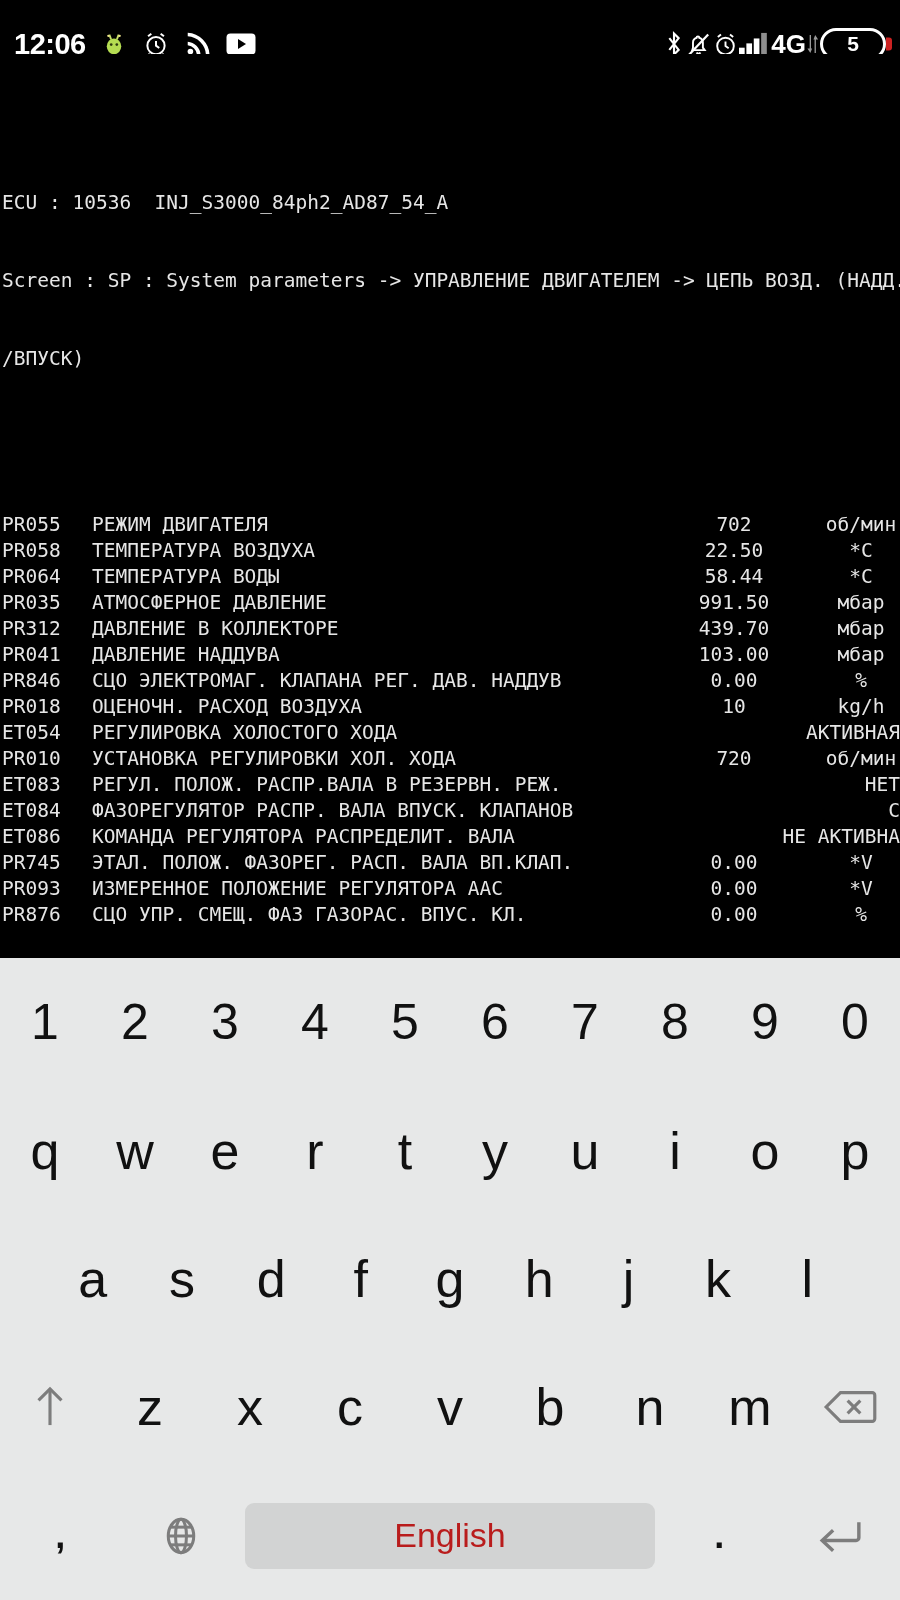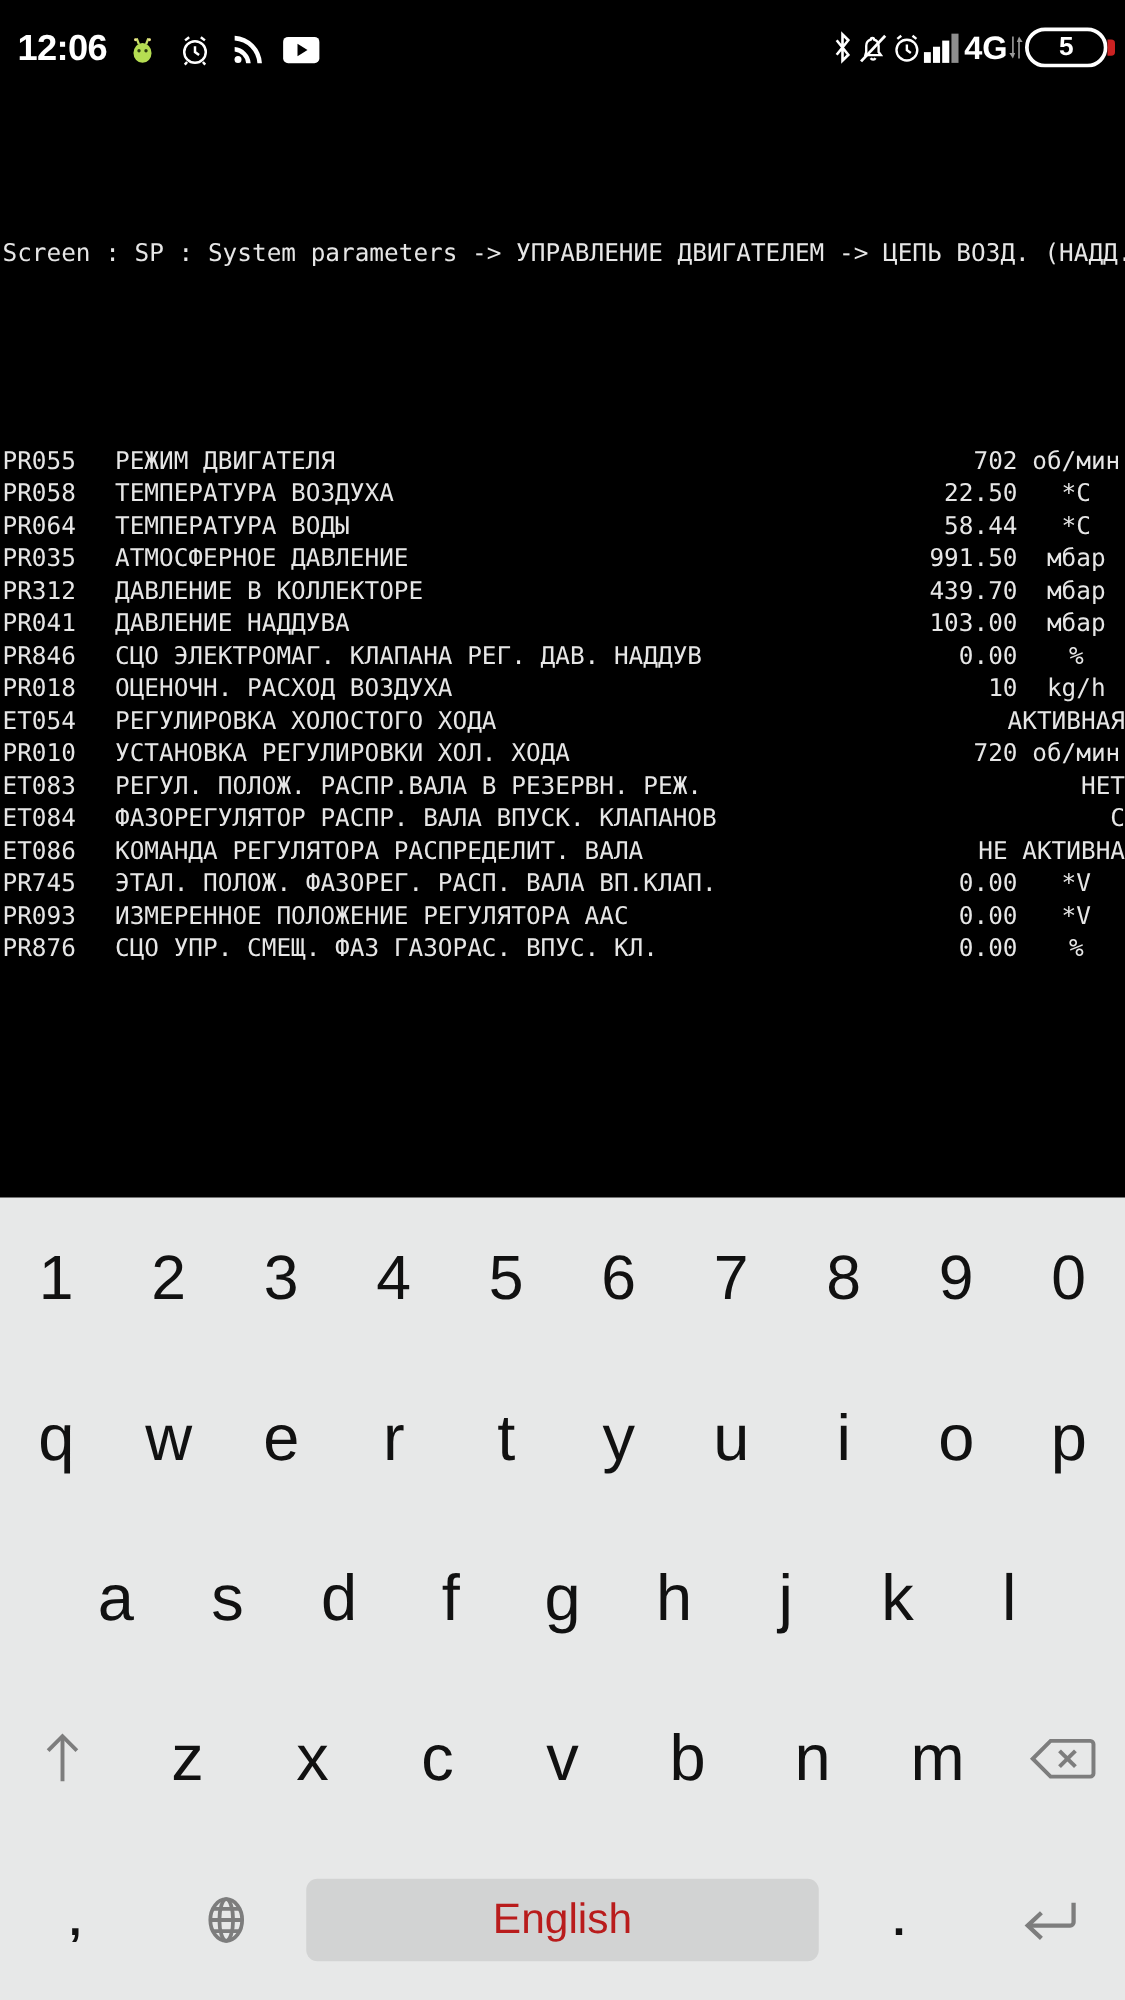--- a/index.html
+++ b/index.html
@@ -1,22 +1,22 @@
 <!DOCTYPE html>
 <html><head>
 <meta charset="utf-8">
 <style>
   * { margin:0; padding:0; box-sizing:border-box; }
   html,body { width:900px; height:1600px; background:#000; overflow:hidden; }
   body { font-family:"DejaVu Sans", sans-serif; }
 
   
   #status-bar{
-    position:absolute; left:0; top:0; width:900px; height:54px;
-    background:#000; color:#fff; display:flex; align-items:flex-end;
+    position:absolute; left:0; top:17px; width:900px; height:54px;
+    background:#000; color:#fff; display:flex; align-items:center;
     padding:0 14px;
   }
   #status-left{ display:flex; align-items:center; gap:14px; }
   #status-right{ display:flex; align-items:center; margin-left:auto; }
   #clock{ font-family:"Liberation Sans", sans-serif; font-size:29px; font-weight:bold;
           letter-spacing:-0.5px; line-height:1; }
   .sicon{ display:inline-flex; align-items:center; justify-content:center; }
   .net-label{ font-family:"Liberation Sans", sans-serif; font-size:26px; font-weight:bold; line-height:1; }
   #battery{
     width:66px; height:32px; border:3px solid #fff; border-radius:16px;
@@ -35,21 +35,21 @@
     font-family:"DejaVu Sans Mono", monospace;
     font-size:19.5px; line-height:26px;
     padding:6px 0 0 2px; white-space:pre; overflow:hidden;
   }
   #header-block{ margin-bottom:10px; }
   .hline{ display:block; }
 
   .prow{ display:flex; align-items:baseline; height:26px; }
   .p-code{ width:76px; flex:none; }
   .p-name{ flex:1 1 auto; padding-left:14px; }
-  .p-val{ width:160px; flex:none; text-align:right; }
+  .p-val{ width:160px; flex:none; text-align:center; }
   .p-unit{ width:86px; flex:none; padding-left:8px; text-align:center; }
   .p-val.wide{ width:246px; text-align:right; }
 
   
   #keyboard{
     position:absolute; left:0; top:958px; width:900px; height:642px;
     background:#e7e8e8;
     font-family:"Liberation Sans", sans-serif;
     display:flex; flex-direction:column;
   }
@@ -168,21 +168,23 @@
 
     <span id="battery">
       <span>5</span>
     </span>
   </div>
 </div>
 
 <div id="terminal">
 
   <div id="header-block">
+    <span class="hline">ECU : 10536  INJ_S3000_84ph2_AD87_54_A</span>
     <span class="hline">Screen : SP : System parameters -&gt; УПРАВЛЕНИЕ ДВИГАТЕЛЕМ -&gt; ЦЕПЬ ВОЗД. (НАДД.</span>
+    <span class="hline">/ВПУСК)</span>
   </div>
 
   <div id="param-list"><div class="prow"><span class="p-code">PR055</span><span class="p-name">РЕЖИМ ДВИГАТЕЛЯ</span><span class="p-val">702</span><span class="p-unit">об/мин</span></div><div class="prow"><span class="p-code">PR058</span><span class="p-name">ТЕМПЕРАТУРА ВОЗДУХА</span><span class="p-val">22.50</span><span class="p-unit">*C</span></div><div class="prow"><span class="p-code">PR064</span><span class="p-name">ТЕМПЕРАТУРА ВОДЫ</span><span class="p-val">58.44</span><span class="p-unit">*C</span></div><div class="prow"><span class="p-code">PR035</span><span class="p-name">АТМОСФЕРНОЕ ДАВЛЕНИЕ</span><span class="p-val">991.50</span><span class="p-unit">мбар</span></div><div class="prow"><span class="p-code">PR312</span><span class="p-name">ДАВЛЕНИЕ В КОЛЛЕКТОРЕ</span><span class="p-val">439.70</span><span class="p-unit">мбар</span></div><div class="prow"><span class="p-code">PR041</span><span class="p-name">ДАВЛЕНИЕ НАДДУВА</span><span class="p-val">103.00</span><span class="p-unit">мбар</span></div><div class="prow"><span class="p-code">PR846</span><span class="p-name">СЦО ЭЛЕКТРОМАГ. КЛАПАНА РЕГ. ДАВ. НАДДУВ</span><span class="p-val">0.00</span><span class="p-unit">%</span></div><div class="prow"><span class="p-code">PR018</span><span class="p-name">ОЦЕНОЧН. РАСХОД ВОЗДУХА</span><span class="p-val">10</span><span class="p-unit">kg/h</span></div><div class="prow"><span class="p-code">ET054</span><span class="p-name">РЕГУЛИРОВКА ХОЛОСТОГО ХОДА</span><span class="p-val wide">АКТИВНАЯ</span></div><div class="prow"><span class="p-code">PR010</span><span class="p-name">УСТАНОВКА РЕГУЛИРОВКИ ХОЛ. ХОДА</span><span class="p-val">720</span><span class="p-unit">об/мин</span></div><div class="prow"><span class="p-code">ET083</span><span class="p-name">РЕГУЛ. ПОЛОЖ. РАСПР.ВАЛА В РЕЗЕРВН. РЕЖ.</span><span class="p-val wide">НЕТ</span></div><div class="prow"><span class="p-code">ET084</span><span class="p-name">ФАЗОРЕГУЛЯТОР РАСПР. ВАЛА ВПУСК. КЛАПАНОВ</span><span class="p-val wide">С</span></div><div class="prow"><span class="p-code">ET086</span><span class="p-name">КОМАНДА РЕГУЛЯТОРА РАСПРЕДЕЛИТ. ВАЛА</span><span class="p-val wide">НЕ АКТИВНА</span></div><div class="prow"><span class="p-code">PR745</span><span class="p-name">ЭТАЛ. ПОЛОЖ. ФАЗОРЕГ. РАСП. ВАЛА ВП.КЛАП.</span><span class="p-val">0.00</span><span class="p-unit">*V</span></div><div class="prow"><span class="p-code">PR093</span><span class="p-name">ИЗМЕРЕННОЕ ПОЛОЖЕНИЕ РЕГУЛЯТОРА ААС</span><span class="p-val">0.00</span><span class="p-unit">*V</span></div><div class="prow"><span class="p-code">PR876</span><span class="p-name">СЦО УПР. СМЕЩ. ФАЗ ГАЗОРАС. ВПУС. КЛ.</span><span class="p-val">0.00</span><span class="p-unit">%</span></div></div>
 
   
 </div>
 
 <div id="keyboard">
 
   <div class="krow" id="row-num">

